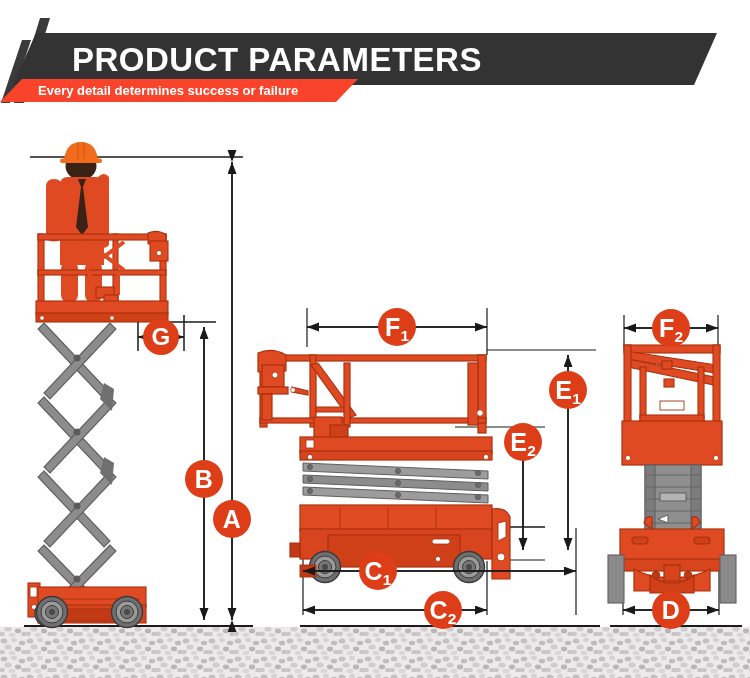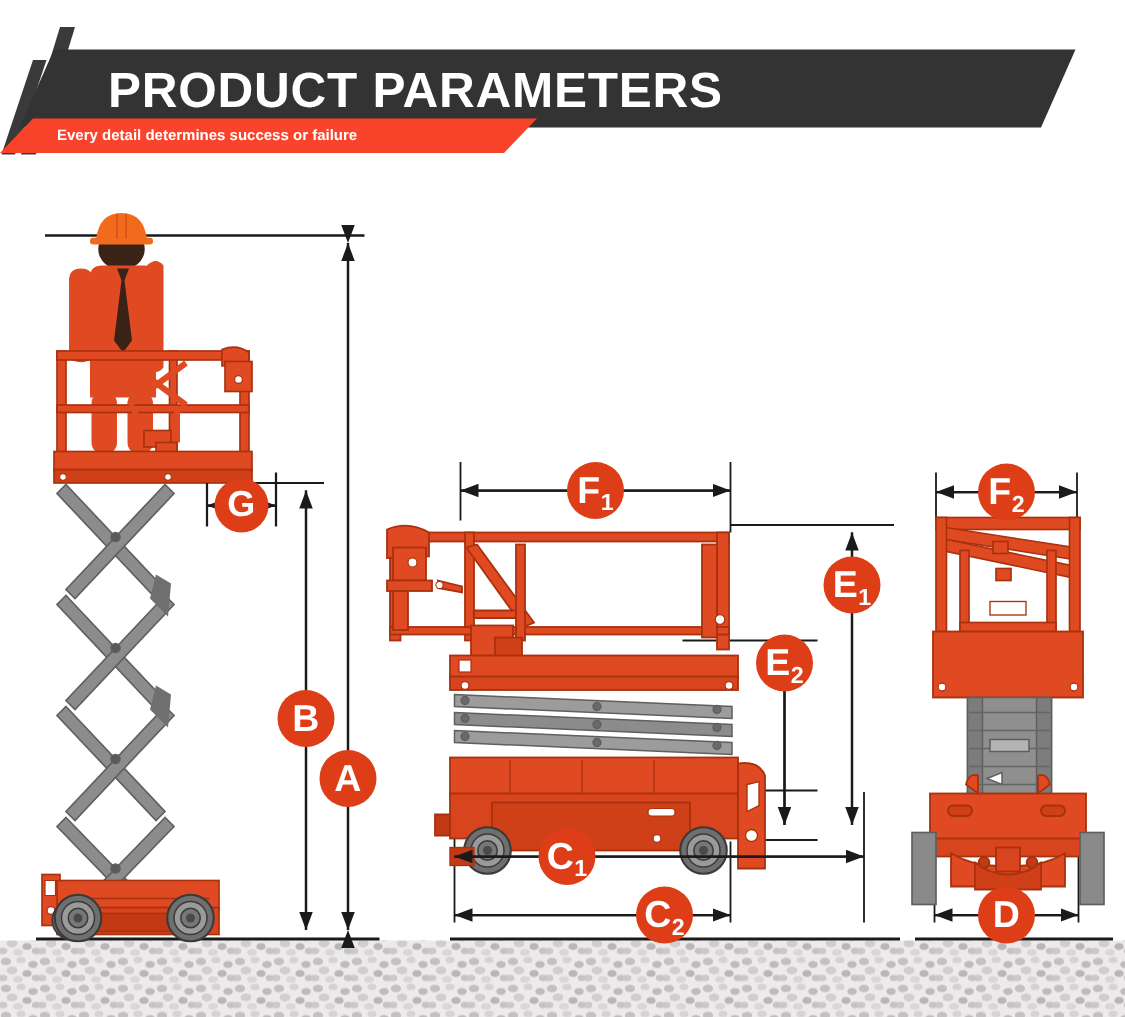--- a/index.html
+++ b/index.html
@@ -4,21 +4,21 @@
 <style>
   html,body{margin:0;padding:0;background:#ffffff;}
   body{width:750px;height:678px;position:relative;overflow:hidden;
        font-family:"Liberation Sans","DejaVu Sans",sans-serif;}
   .page{position:absolute;left:0;top:0;width:750px;height:678px;background:#fff;}
 
   
   .header{position:absolute;left:0;top:0;width:750px;height:115px;}
   .title{position:absolute;left:72px;top:38px;color:#ffffff;font-size:33px;
       font-weight:bold;letter-spacing:0.5px;line-height:44px;white-space:nowrap;}
-  .subtitle{position:absolute;left:38px;top:81px;color:#ffffff;font-size:10px;
+  .subtitle{position:absolute;left:38px;top:81px;color:#ffffff;font-size:13px;
       font-weight:bold;line-height:19px;white-space:nowrap;}
 
   
   .stage{position:absolute;left:0;top:115px;width:750px;height:563px;}
   svg.dia{position:absolute;left:0;top:0;width:750px;height:563px;}
 
   
   .badge{position:absolute;border-radius:50%;background:#dd3d17;color:#fff;
       display:flex;align-items:center;justify-content:center;
       font-weight:bold;line-height:1;}

